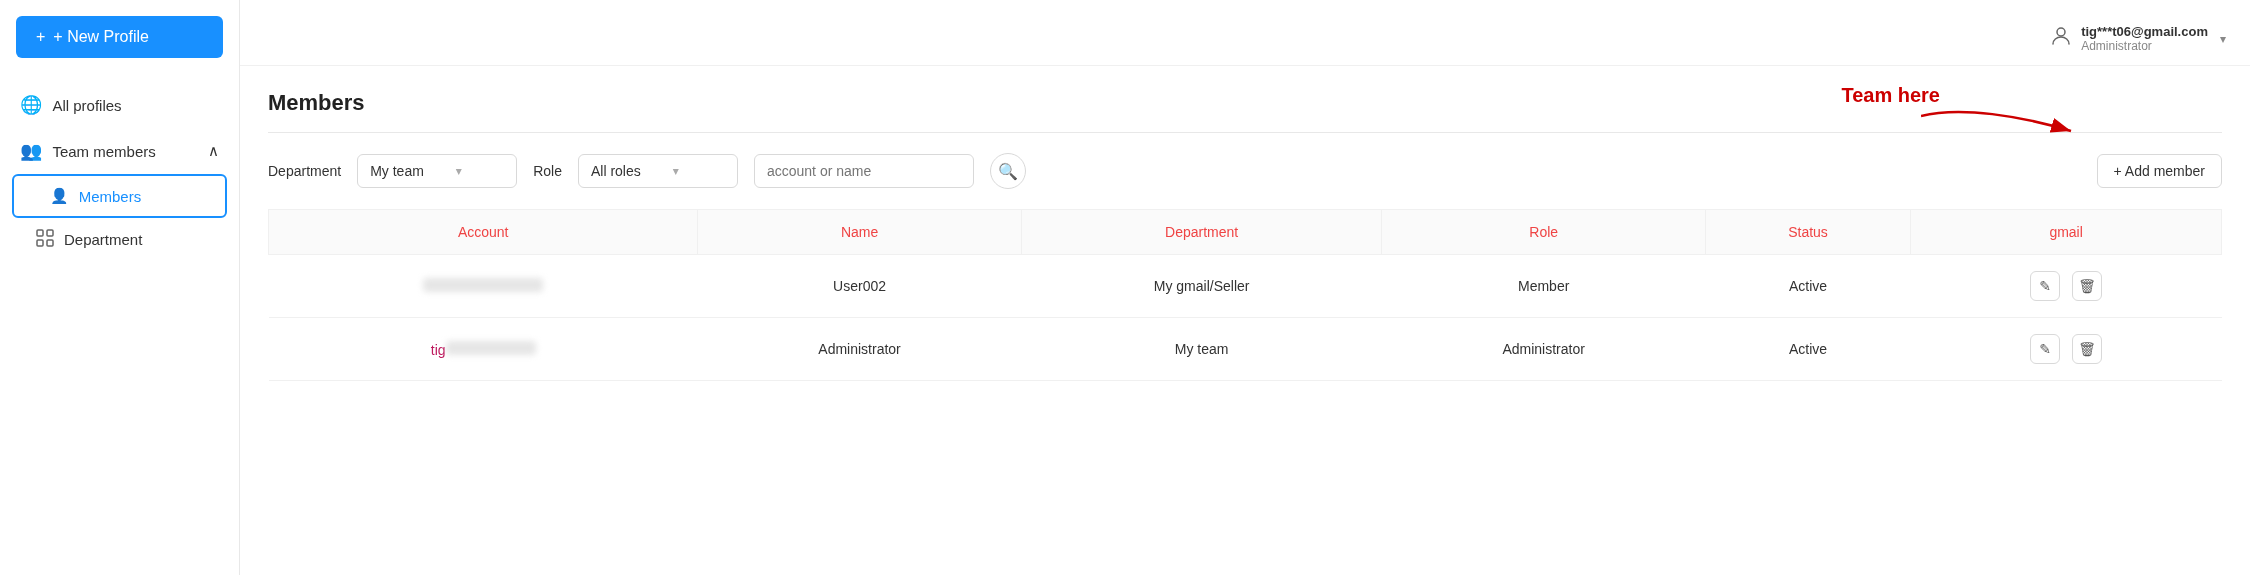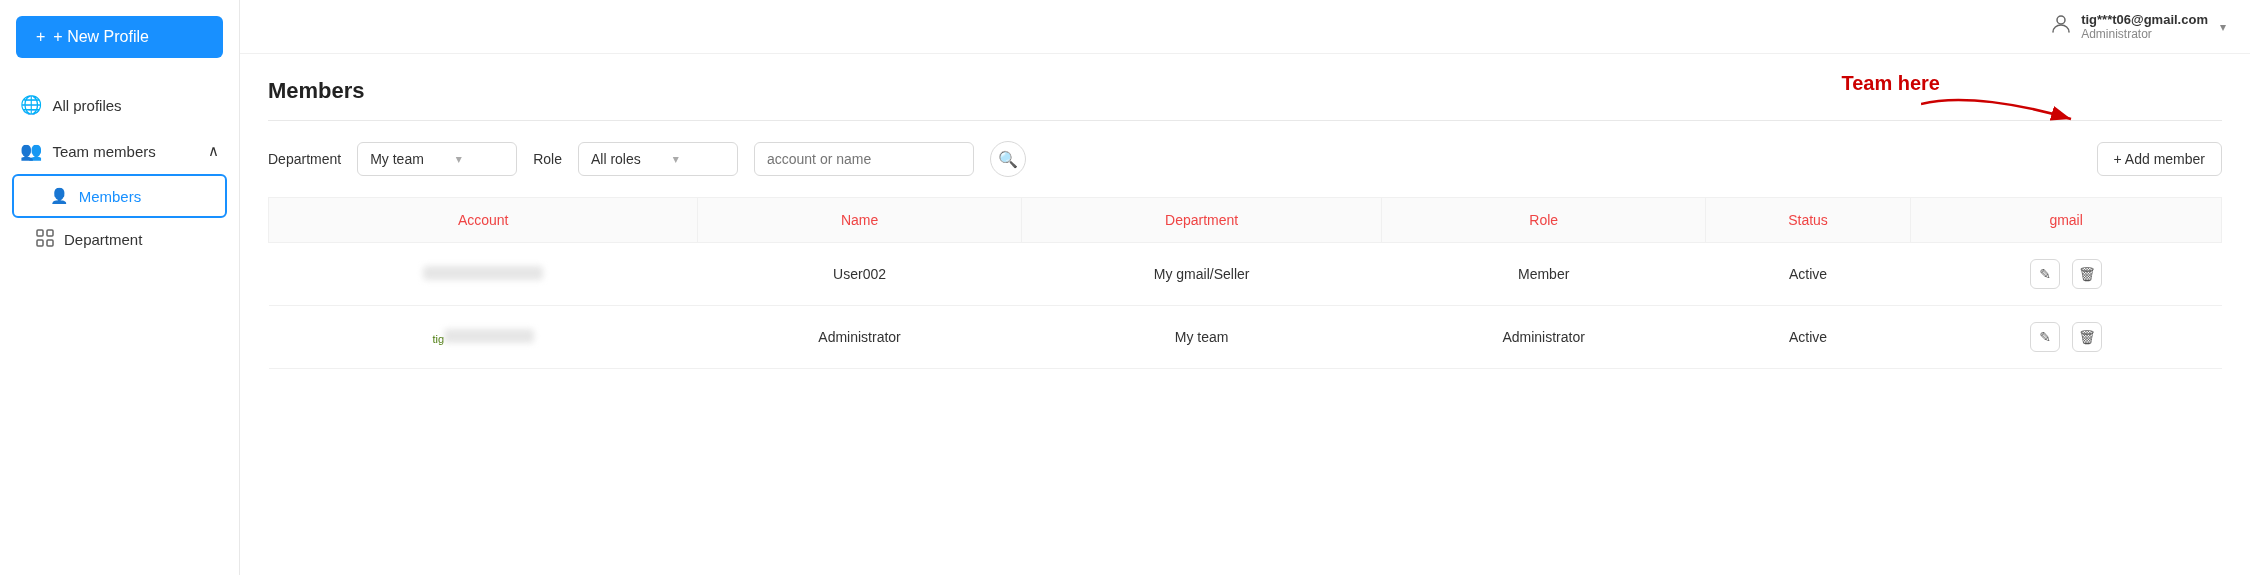--- a/index.html
+++ b/index.html
@@ -93,20 +93,21 @@
       align-items: center;
       padding: 12px 24px;
       border-bottom: 1px solid #f0f0f0;
       background: #fff;
     }
     .user-info {
       display: flex;
       align-items: center;
       gap: 8px;
       cursor: pointer;
+      margin-top: 12px;
     }
     .user-icon { font-size: 20px; color: #666; }
     .user-details { display: flex; flex-direction: column; align-items: flex-start; }
     .user-email { font-size: 13px; font-weight: 600; color: #333; }
     .user-role { font-size: 12px; color: #888; }
     .chevron-down { font-size: 12px; color: #888; margin-left: 4px; }
 
     
     .content {
       flex: 1;
@@ -381,21 +382,21 @@
                 <span>✎</span>
               </button>
               <button class="action-btn">
                 <span>🗑</span>
               </button>
             </div>
           </td>
         </tr>
         <tr class="table-row">
           <td>
-            <span style="font-size:11px; color:#4d7c0f;">tig</span><span class="blurred-text" style="width:90px;"></span>
+            <span style="font-size:14px; color:#be185d;">tig</span><span class="blurred-text" style="width:90px;"></span>
           </td>
           <td>Administrator</td>
           <td>My team</td>
           <td>Administrator</td>
           <td>Active</td>
           <td>
             <div class="action-cell">
               <button class="action-btn">
                 <span>✎</span>
               </button>

